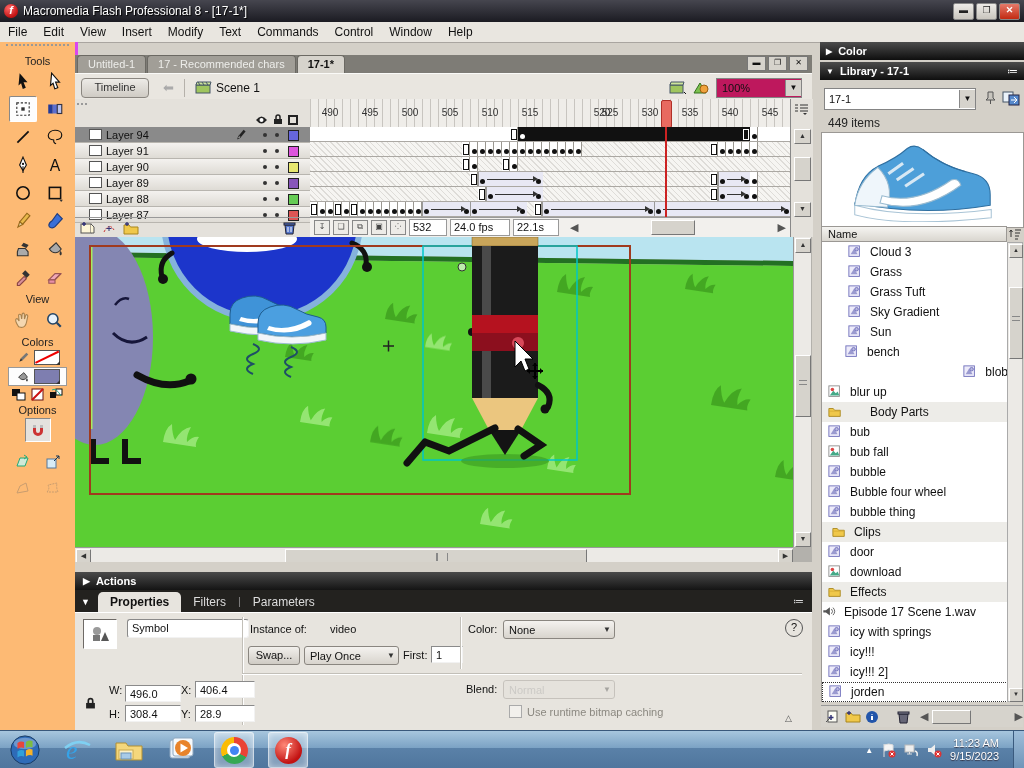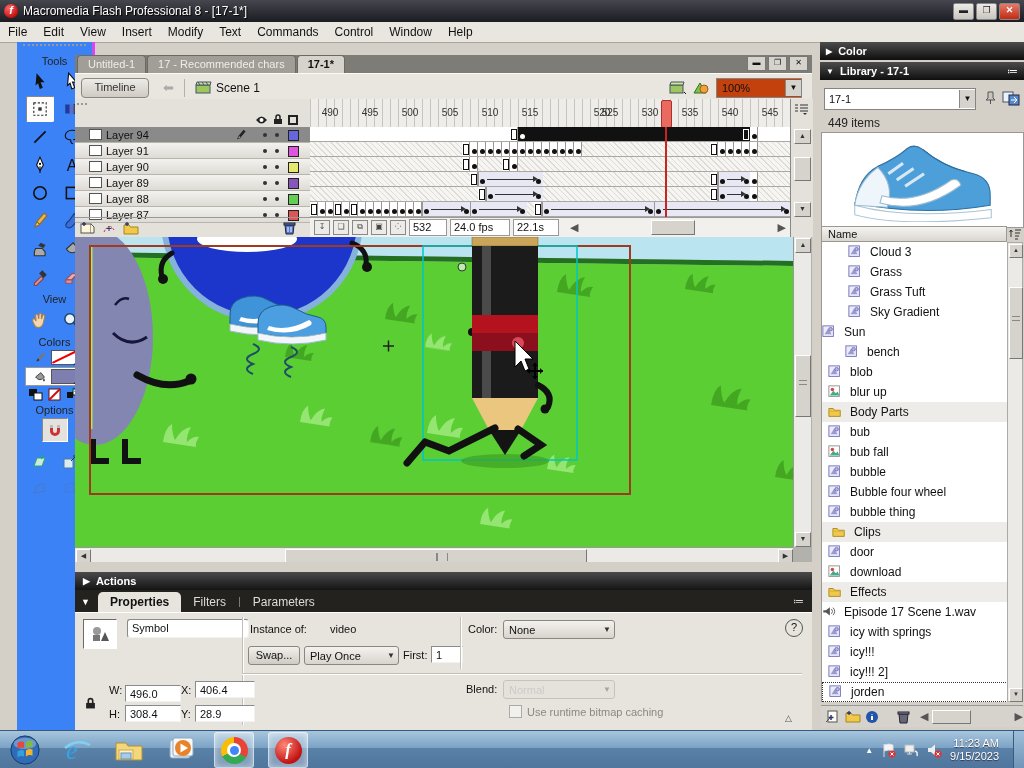--- a/index.html
+++ b/index.html
@@ -17,21 +17,21 @@
   #winbtns{margin-left:auto;display:flex;gap:2px;padding-right:4px}
   .wbtn{width:19px;height:15px;background:linear-gradient(#EDEBE7,#C9C5BE);border:1px solid #888;border-radius:2px;
         font-size:9px;line-height:13px;text-align:center;color:#222}
   .wbtn.close{background:linear-gradient(#E57A6A,#C22A12);color:#fff;font-weight:bold}
 
   
   #menubar{left:0;top:22px;width:1024px;height:20px;background:#E9E6E0;border-bottom:1px solid #A9A5A0;display:flex;align-items:center}
   #menubar span{padding:2px 8px;font-size:12px}
 
   
-  #toolspanel{left:17px;top:42px;width:75px;height:688px;background:#3b82f6;border-right:3px solid #d946ef}
+  #toolspanel{left:0;top:42px;width:75px;height:688px;background:#fdba74;border-right:3px solid #d946ef}
   .sect{ text-align:center;font-size:11px;color:#222;margin:3px 0 1px}
   .grip{height:6px;border-top:2px dotted #999;margin:2px 6px}
   #toolsgrid{display:grid;grid-template-columns:26px 26px;justify-content:center;gap:2px 6px}
   .tool{width:26px;height:24px;display:flex;align-items:center;justify-content:center;border:1px solid transparent;border-radius:2px}
   .tool.sel{background:#FDFDFD;border-color:#888 #fff #fff #888}
   .crow{display:flex;align-items:center;justify-content:center;gap:4px;margin:2px 0}
   .swatch{width:24px;height:13px;border:1px solid #555;position:relative;background:#fff}
   .swatch.none:before{content:"";position:absolute;left:0;top:11px;width:26px;border-top:2px solid #E00;transform:rotate(-26deg);transform-origin:0 0}
   .swatch .dd{position:absolute;right:-1px;bottom:-1px;width:0;height:0;border-left:4px solid transparent;border-bottom:4px solid #333}
   .mini{width:15px;height:13px;position:relative}
@@ -46,21 +46,21 @@
   .dtab.active{background:#D6D3CC;color:#111;font-weight:bold}
   #docbtns{margin-left:auto;display:flex;gap:2px;align-items:center;padding:0 4px 2px}
   .dbtn{width:17px;height:13px;background:#D6D3CC;border:1px solid #777;font-size:8px;line-height:11px;text-align:center}
 
   #editbar{left:0;top:31px;width:737px;height:27px;background:#E9E6E0;border-top:1px solid #FAFAF8;border-bottom:1px solid #A9A5A0;display:flex;align-items:center}
   #tl-btn{margin-left:6px;width:66px;height:18px;border-radius:4px;background:linear-gradient(#EDEBE7,#CFCBC4);border:1px solid #8A8680;text-align:center;line-height:17px;color:#333}
   .backarrow{color:#AAA;font-size:13px;margin:0 10px 0 14px}
   .vsep{width:1px;height:18px;background:#B5B1AA;margin-right:10px}
   #scene-lbl{font-size:12px;margin-left:4px}
   #editbar .right{margin-left:auto;display:flex;align-items:center;gap:6px;padding-right:10px}
-  #zoomcombo{width:84px;height:18px;background:#c2410c;border:1px solid #848484;display:flex;align-items:center}
+  #zoomcombo{width:84px;height:18px;background:#be185d;border:1px solid #848484;display:flex;align-items:center}
   #zoomcombo .v{flex:1;padding-left:5px}
   #zoomcombo .dd{width:15px;height:16px;background:#D6D3CC;border-left:1px solid #888;text-align:center;font-size:8px;line-height:15px}
 
   
   #timeline{left:0;top:57px;width:737px;height:138px;background:#E4E1DB;border-bottom:1px solid #777}
   #layerscol{left:0;top:0;width:235px;height:138px;border-right:1px solid #555}
   #tl-hdr{left:0;top:0;width:235px;height:28px;border-bottom:1px solid #888}
   #tl-hdr .icons{position:absolute;right:12px;bottom:2px;display:flex;gap:5px;align-items:center}
   #layer-rows{left:0;top:28px;width:235px;height:90px}
   .lrow{position:relative;height:15px;display:flex;align-items:center;background:linear-gradient(#F4F2EF,#DEDBD5);border-bottom:1px solid #B8B5AF}
@@ -988,61 +988,61 @@
       <div class="librow" style="padding-left: 26px;">
         <span class="ic">
           <svg width="14" height="14" viewBox="0 0 16 16">
             <rect x="1" y="1" width="12" height="12" fill="#EDEBFA" stroke="#6A6AB8"></rect>
             <path d="M3 10.5 L7 4 L11 10.5 Z" fill="#9A9AD0"></path>
             <circle cx="9.8" cy="4.8" r="2" fill="#B8B8E0" stroke="#6A6AB8"></circle>
           </svg>
         </span>
         <span class="lb">Sky Gradient</span>
       </div>
-      <div class="librow" style="">
+      <div class="librow" style="padding-left: 26px;">
         <span class="ic">
           <svg width="14" height="14" viewBox="0 0 16 16">
             <rect x="1" y="1" width="12" height="12" fill="#EDEBFA" stroke="#6A6AB8"></rect>
             <path d="M3 10.5 L7 4 L11 10.5 Z" fill="#9A9AD0"></path>
             <circle cx="9.8" cy="4.8" r="2" fill="#B8B8E0" stroke="#6A6AB8"></circle>
           </svg>
         </span>
         <span class="lb">Sun</span>
       </div>
       <div class="librow" style="padding-left: 23px;">
         <span class="ic">
           <svg width="14" height="14" viewBox="0 0 16 16">
             <rect x="1" y="1" width="12" height="12" fill="#EDEBFA" stroke="#6A6AB8"></rect>
             <path d="M3 10.5 L7 4 L11 10.5 Z" fill="#9A9AD0"></path>
             <circle cx="9.8" cy="4.8" r="2" fill="#B8B8E0" stroke="#6A6AB8"></circle>
           </svg>
         </span>
         <span class="lb">bench</span>
       </div>
-      <div class="librow" style="padding-left: 6px;">
+      <div class="librow" style="padding-left: 6px; justify-content: flex-end;">
         <span class="ic">
           <svg width="14" height="14" viewBox="0 0 16 16">
             <rect x="1" y="1" width="12" height="12" fill="#EDEBFA" stroke="#6A6AB8"></rect>
             <path d="M3 10.5 L7 4 L11 10.5 Z" fill="#9A9AD0"></path>
             <circle cx="9.8" cy="4.8" r="2" fill="#B8B8E0" stroke="#6A6AB8"></circle>
           </svg>
         </span>
         <span class="lb">blob</span>
       </div>
       <div class="librow" style="padding-left: 6px;">
         <span class="ic">
           <svg width="14" height="14" viewBox="0 0 16 16">
             <rect x="1" y="1" width="12" height="12" fill="#fff" stroke="#888"></rect>
             <circle cx="5" cy="5" r="2" fill="#D44"></circle>
             <path d="M2 12 L6 6.5 L9 9.5 L11 7.5 L13 12 Z" fill="#4A8"></path>
           </svg>
         </span>
         <span class="lb">blur up</span>
       </div>
-      <div class="librow shade" style="padding-left: 6px;">
+      <div class="librow shade" style="padding-left: 6px; gap: 20px;">
         <span class="ic">
           <svg width="14" height="14" viewBox="0 0 16 16">
             <path d="M1 4 h5 l1.5 2 H14 v7 H1 Z" fill="#F0C84A" stroke="#A8861F"></path>
             <path d="M1 7 h13" stroke="#D9AE35"></path>
           </svg>
         </span>
         <span class="lb">Body Parts</span>
       </div>
       <div class="librow" style="padding-left: 6px;">
         <span class="ic">

